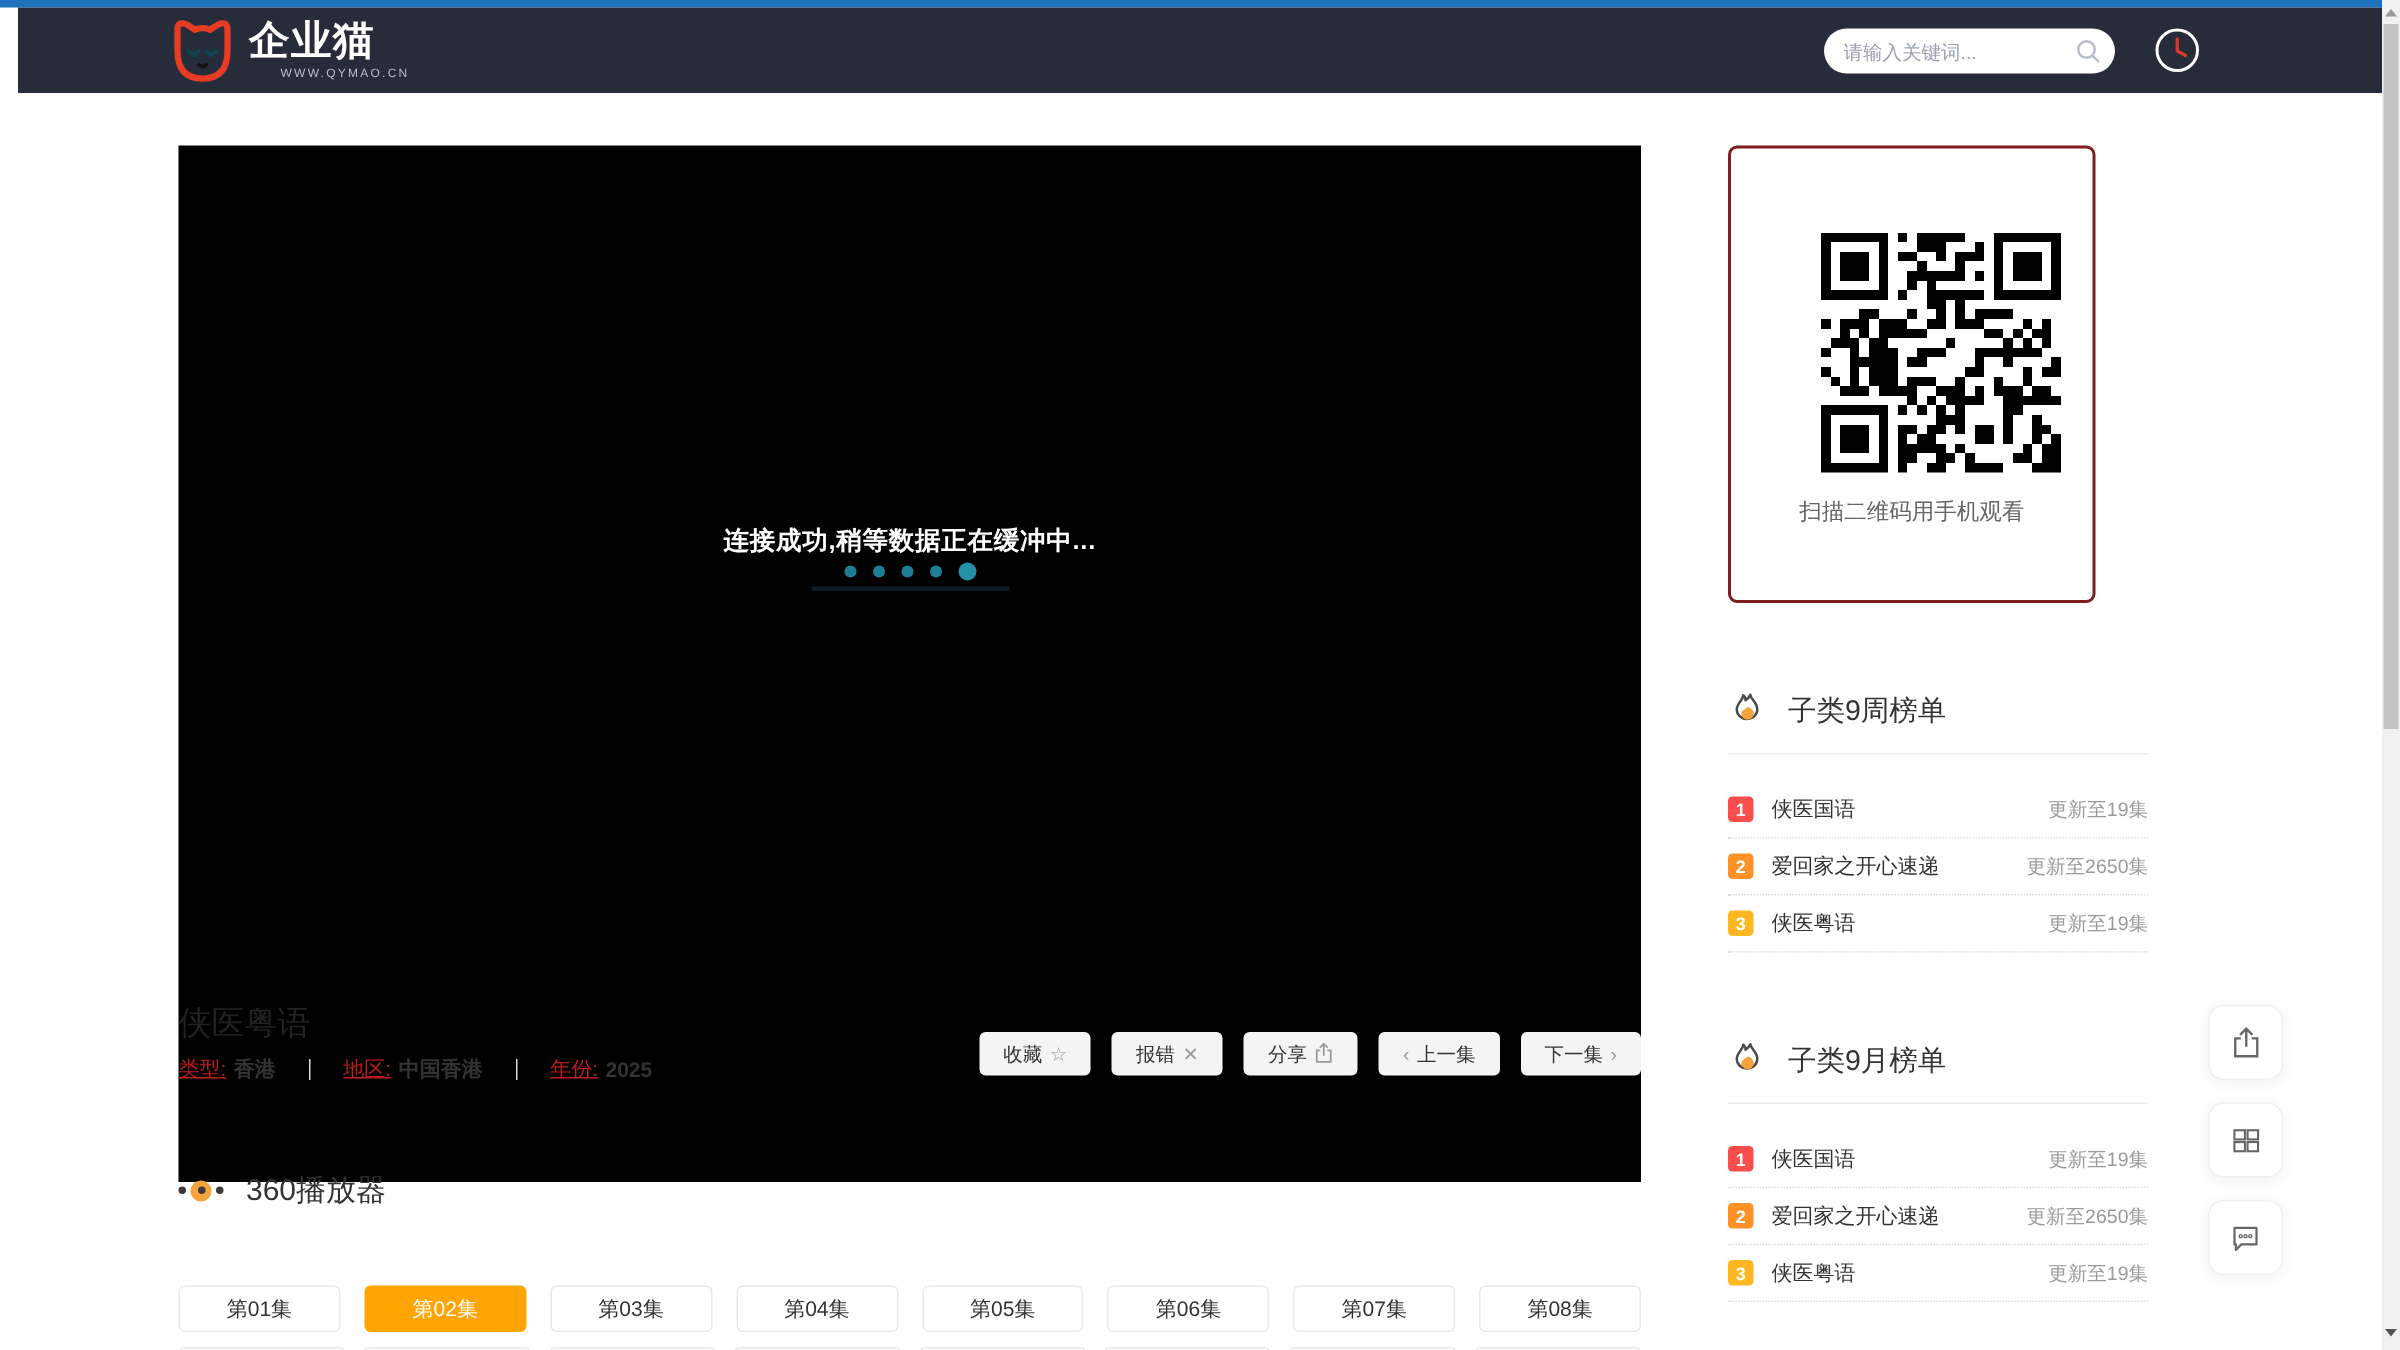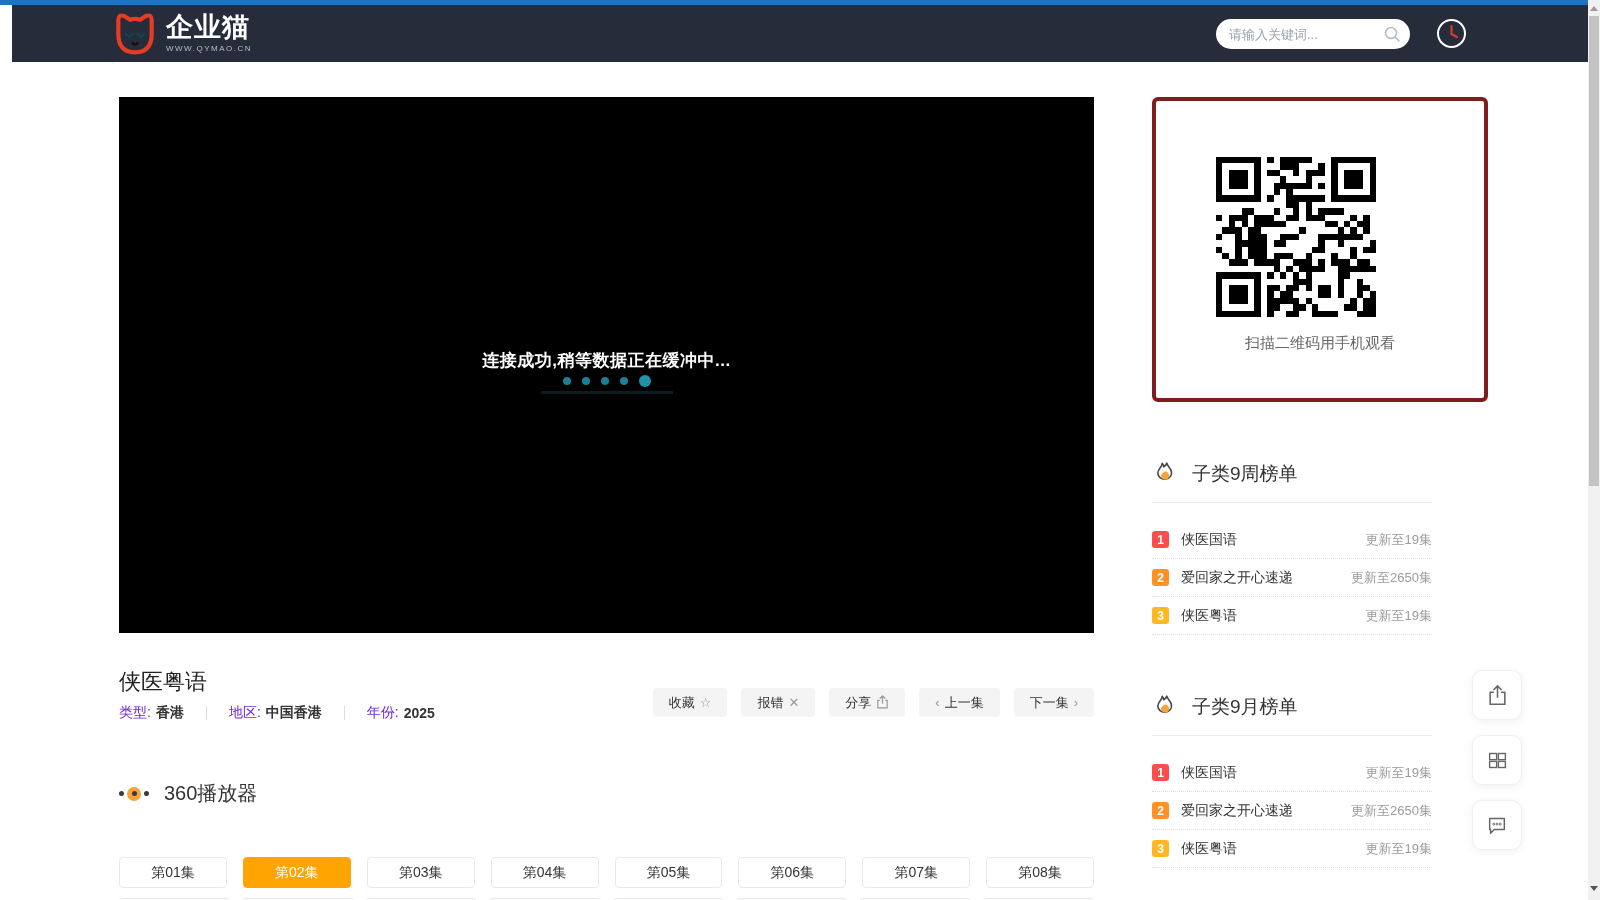--- a/index.html
+++ b/index.html
@@ -8,54 +8,54 @@
   body { position:relative; }
 
   
   .top-strip { position:absolute; left:0; top:0; width:1600px; height:5px; background:#1e73be; }
   .topbar { position:absolute; left:12px; top:5px; width:1600px; height:57px; background:#272c3b;
             display:flex; align-items:center; }
   .logo { display:flex; align-items:center; margin-left:98px; cursor:pointer; }
   .logo svg { width:50px; height:50px; }
   .logo-text { margin-left:6px; display:flex; flex-direction:column; line-height:1; }
   .logo-title { color:#fff; font-size:27px; font-weight:bold; letter-spacing:1px; }
-  .logo-sub { color:#b8bdc8; font-size:8px; letter-spacing:1.5px; margin-top:4px; }
+  .logo-sub { color:#b8bdc8; font-size:8px; letter-spacing:1.5px; margin-top:4px;margin-left:21px; }
   .nav { display:flex; margin-left:28px; height:57px; }
   .nav-item { color:#fff; font-size:16px; line-height:57px; padding:0 27px; cursor:pointer; }
   .nav-item.active { background:#1b67b2; }
   .search-wrap { position:absolute; left:1204px; top:14px; width:194px; height:34px; }
   .search-input { width:194px; height:30px; border:none; border-radius:15px; background:#fff;
                   padding:0 34px 0 13px; font-size:13px; color:#333; outline:none; }
   .search-input::placeholder { color:#9aa1b0; }
   .search-icon { position:absolute; right:9px; top:6px; }
   .clock-btn { position:absolute; left:1424px; top:13px; width:31px; height:31px; cursor:pointer; }
 
   
   .scrollbar { position:absolute; right:0; top:0; width:12px; height:900px; background:#f1f1f1; }
   .scroll-thumb { position:absolute; left:1px; top:16px; width:10px; height:470px; background:#c3c3c3; }
   .scroll-up { position:absolute; left:2px; top:6px; width:0; height:0;
                border-left:4px solid transparent; border-right:4px solid transparent; border-bottom:5px solid #9a9a9a; }
   .scroll-down { position:absolute; left:2px; top:886px; width:0; height:0;
                border-left:4px solid transparent; border-right:4px solid transparent; border-top:5px solid #555; }
 
   
-  .player { position:absolute; left:119px; top:97px; width:975px; height:536px; background:#000; }
+  .player { position:absolute; left:119px; top:97px; width:975px; height:691px; background:#000; }
   .player-status { position:absolute; left:0; width:100%; top:252px; text-align:center;
                    color:#fff; font-size:17px; font-weight:bold; letter-spacing:.5px; }
   .dots { position:absolute; left:0; width:100%; top:277px; display:flex; justify-content:center;
           align-items:center; gap:11px; height:14px; }
   .dot { width:8px; height:8px; border-radius:50%; }
   .dot.big { width:12px; height:12px; }
   .loading-track { position:absolute; left:50%; margin-left:-66px; top:294px; width:132px; height:3px;
                    background:#12343f; opacity:.55; }
 
   
   .video-title { position:absolute; left:119px; top:667px; font-size:22px; color:#222; font-weight:500; }
   .video-meta { position:absolute; left:119px; top:704px; font-size:14px; display:flex; align-items:center; }
-  .meta-label { color:#6d28d9; }
+  .meta-label { color:#b91c1c;text-decoration:underline; }
   .meta-value { color:#333; font-weight:bold; margin-left:5px; }
   .meta-sep { width:1px; height:14px; background:#ddd; margin:0 22px; }
   .actions { position:absolute; top:688px; left:664px; width:430px; display:flex; justify-content:flex-end; gap:14px; }
   .action-btn { height:29px; line-height:29px; padding:0 16px; background:#f4f4f4; border-radius:4px;
                 font-size:13px; color:#333; cursor:pointer; white-space:nowrap; }
   .action-btn .glyph { color:#999; margin-left:5px; font-size:13px; }
   .action-btn .glyph-l { color:#999; margin-right:5px; font-size:13px; }
   .action-btn svg { vertical-align:-2px; margin-left:5px; }
 
   
@@ -68,22 +68,22 @@
   .episodes { position:absolute; left:119px; top:857px; width:975px; display:grid;
               grid-template-columns:repeat(8,1fr); gap:10px 16px; }
   .ep-btn { height:31px; line-height:29px; text-align:center; background:#fff; border:1px solid #e8e8e8;
             border-radius:4px; font-size:14px; color:#333; cursor:pointer; }
   .ep-btn.active { background:#ffa400; border-color:#ffa400; color:#fff; }
   .episodes-row2 { position:absolute; left:119px; top:898px; width:975px; display:grid;
               grid-template-columns:repeat(8,1fr); gap:12px; }
   .ep-stub { height:31px; background:#fff; border:1px solid #e8e8e8; border-radius:4px; cursor:pointer; }
 
   
-  .qr-card { position:absolute; left:1152px; top:97px; width:336px; height:305px; background:#fff;
-             border:4px solid #7f1d1d; border-radius:6px; }
+  .qr-card { position:absolute; left:1152px; top:97px; width:245px; height:305px; background:#fff;
+             border:2px solid #7f1d1d; border-radius:6px; }
   .qr-svg { position:absolute; left:60px; top:56px; width:160px; height:160px; }
   .qr-caption { position:absolute; left:0; top:233px; width:100%; text-align:center; font-size:15px; color:#666; }
 
   .rank-section { position:absolute; left:1152px; width:280px; }
   .rank-head { display:flex; align-items:center; padding-bottom:15px; border-bottom:1px solid #ebebeb; }
   .rank-head svg { margin-right:13px; }
   .rank-title { font-size:19px; color:#333; }
   .rank-item { display:flex; align-items:center; height:38px; border-bottom:1px dotted #dcdcdc; cursor:pointer; }
   .rank-item:last-child { border-bottom:1px dotted #dcdcdc; }
   .rank-badge { width:17px; height:17px; border-radius:3px; color:#fff; font-size:12px; font-weight:bold;

